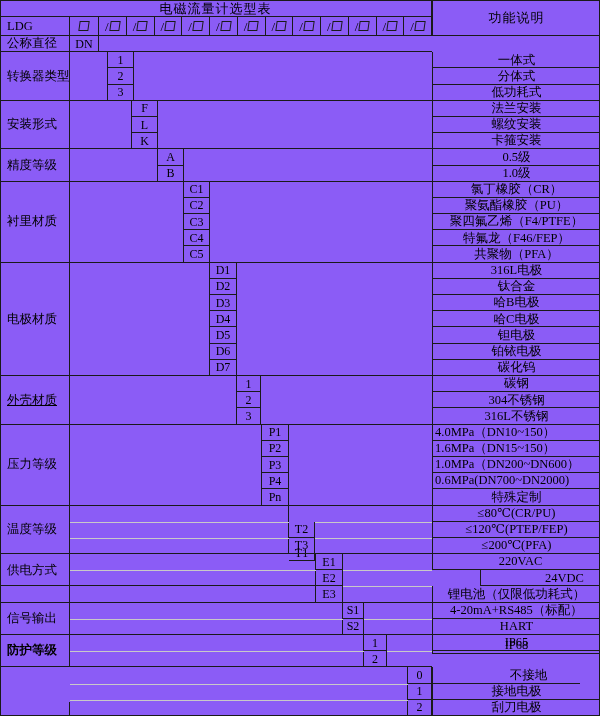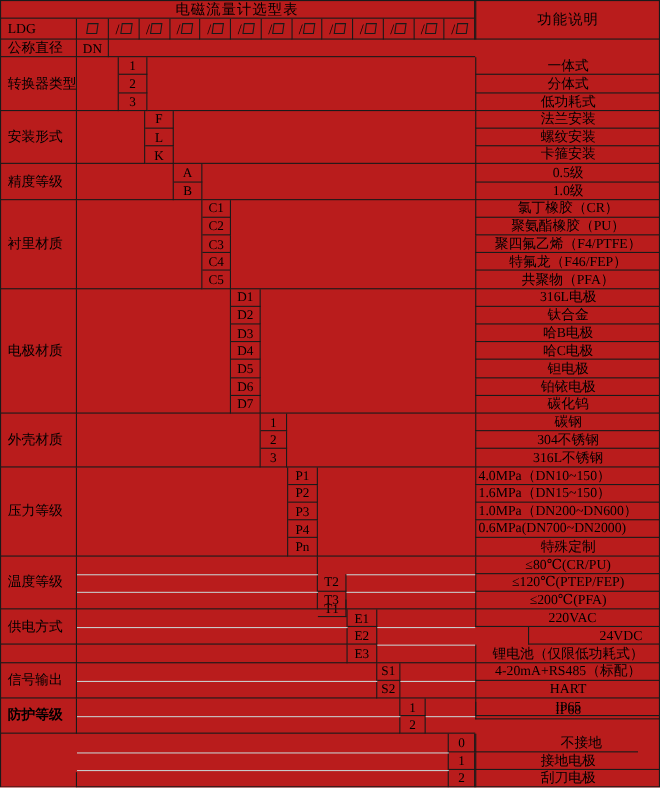--- a/index.html
+++ b/index.html
@@ -1,17 +1,17 @@
 <!DOCTYPE html>
 <html><head>
 <meta charset="utf-8">
 <style>
   html,body{margin:0;padding:0;background:#fff;}
   .tbl{
-    position:relative;width:600px;height:716px;background:#b91c1c;
+    position:relative;width:600px;height:716px;background:#8b5cf6;
     font-family:"Liberation Serif","DejaVu Serif",serif;color:#000;
     overflow:hidden;
   }
   .cell{
     position:absolute;display:flex;align-items:center;justify-content:center;
     box-sizing:border-box;font-size:12.5px;line-height:1;white-space:nowrap;
   }
   .b-r{border-right:1px solid #1a1a1a}
   .b-b{border-bottom:1px solid #1a1a1a}
   .b-l{border-left:1px solid #1a1a1a}
@@ -140,21 +140,21 @@
     <div class="cell fnv b-l b-b" style="left: 432px; top: 295.05px; width: 168px; height: 16.19px;">哈B电极</div>
     <div class="cell code b-r b-b" style="left: 210px; top: 311.24px; width: 27px; height: 16.19px;">D4</div>
     <div class="cell fnv b-l b-b" style="left: 432px; top: 311.24px; width: 168px; height: 16.19px;">哈C电极</div>
     <div class="cell code b-r b-b" style="left: 210px; top: 327.43px; width: 27px; height: 16.19px;">D5</div>
     <div class="cell fnv b-l b-b" style="left: 432px; top: 327.43px; width: 168px; height: 16.19px;">钽电极</div>
     <div class="cell code b-r b-b" style="left: 210px; top: 343.62px; width: 27px; height: 16.19px;">D6</div>
     <div class="cell fnv b-l b-b" style="left: 432px; top: 343.62px; width: 168px; height: 16.19px;">铂铱电极</div>
     <div class="cell code b-r b-b" style="left: 210px; top: 359.81px; width: 27px; height: 16.19px;">D7</div>
     <div class="cell fnv b-l b-b" style="left: 432px; top: 359.81px; width: 168px; height: 16.19px;">碳化钨</div>
     <div class="cell b-b" style="left: 237px; top: 262.67px; width: 195px; height: 113.33px;"></div>
-    <div class="cell lbl b-r b-b" style="left: 0px; top: 376px; width: 70px; height: 48.57px;">外壳材质</div>
+    <div class="cell lbl b-r b-b" style="left: 0px; top: 376px; width: 70px; height: 48.57px; text-decoration: underline;">外壳材质</div>
     <div class="cell b-r b-b" style="left: 70px; top: 376px; width: 167px; height: 48.57px;"></div>
     <div class="cell code b-r b-b" style="left: 237px; top: 376px; width: 24px; height: 16.19px;">1</div>
     <div class="cell fnv b-l b-b" style="left: 432px; top: 376px; width: 168px; height: 16.19px;">碳钢</div>
     <div class="cell code b-r b-b" style="left: 237px; top: 392.19px; width: 24px; height: 16.19px;">2</div>
     <div class="cell fnv b-l b-b" style="left: 432px; top: 392.19px; width: 168px; height: 16.19px;">304不锈钢</div>
     <div class="cell code b-r b-b" style="left: 237px; top: 408.38px; width: 24px; height: 16.19px;">3</div>
     <div class="cell fnv b-l b-b" style="left: 432px; top: 408.38px; width: 168px; height: 16.19px;">316L不锈钢</div>
     <div class="cell b-b" style="left: 261px; top: 376px; width: 171px; height: 48.57px;"></div>
     <div class="cell lbl b-r b-b" style="left: 0px; top: 424.57px; width: 70px; height: 80.95px;">压力等级</div>
     <div class="cell b-r b-b" style="left: 70px; top: 424.57px; width: 192px; height: 80.95px;"></div>

